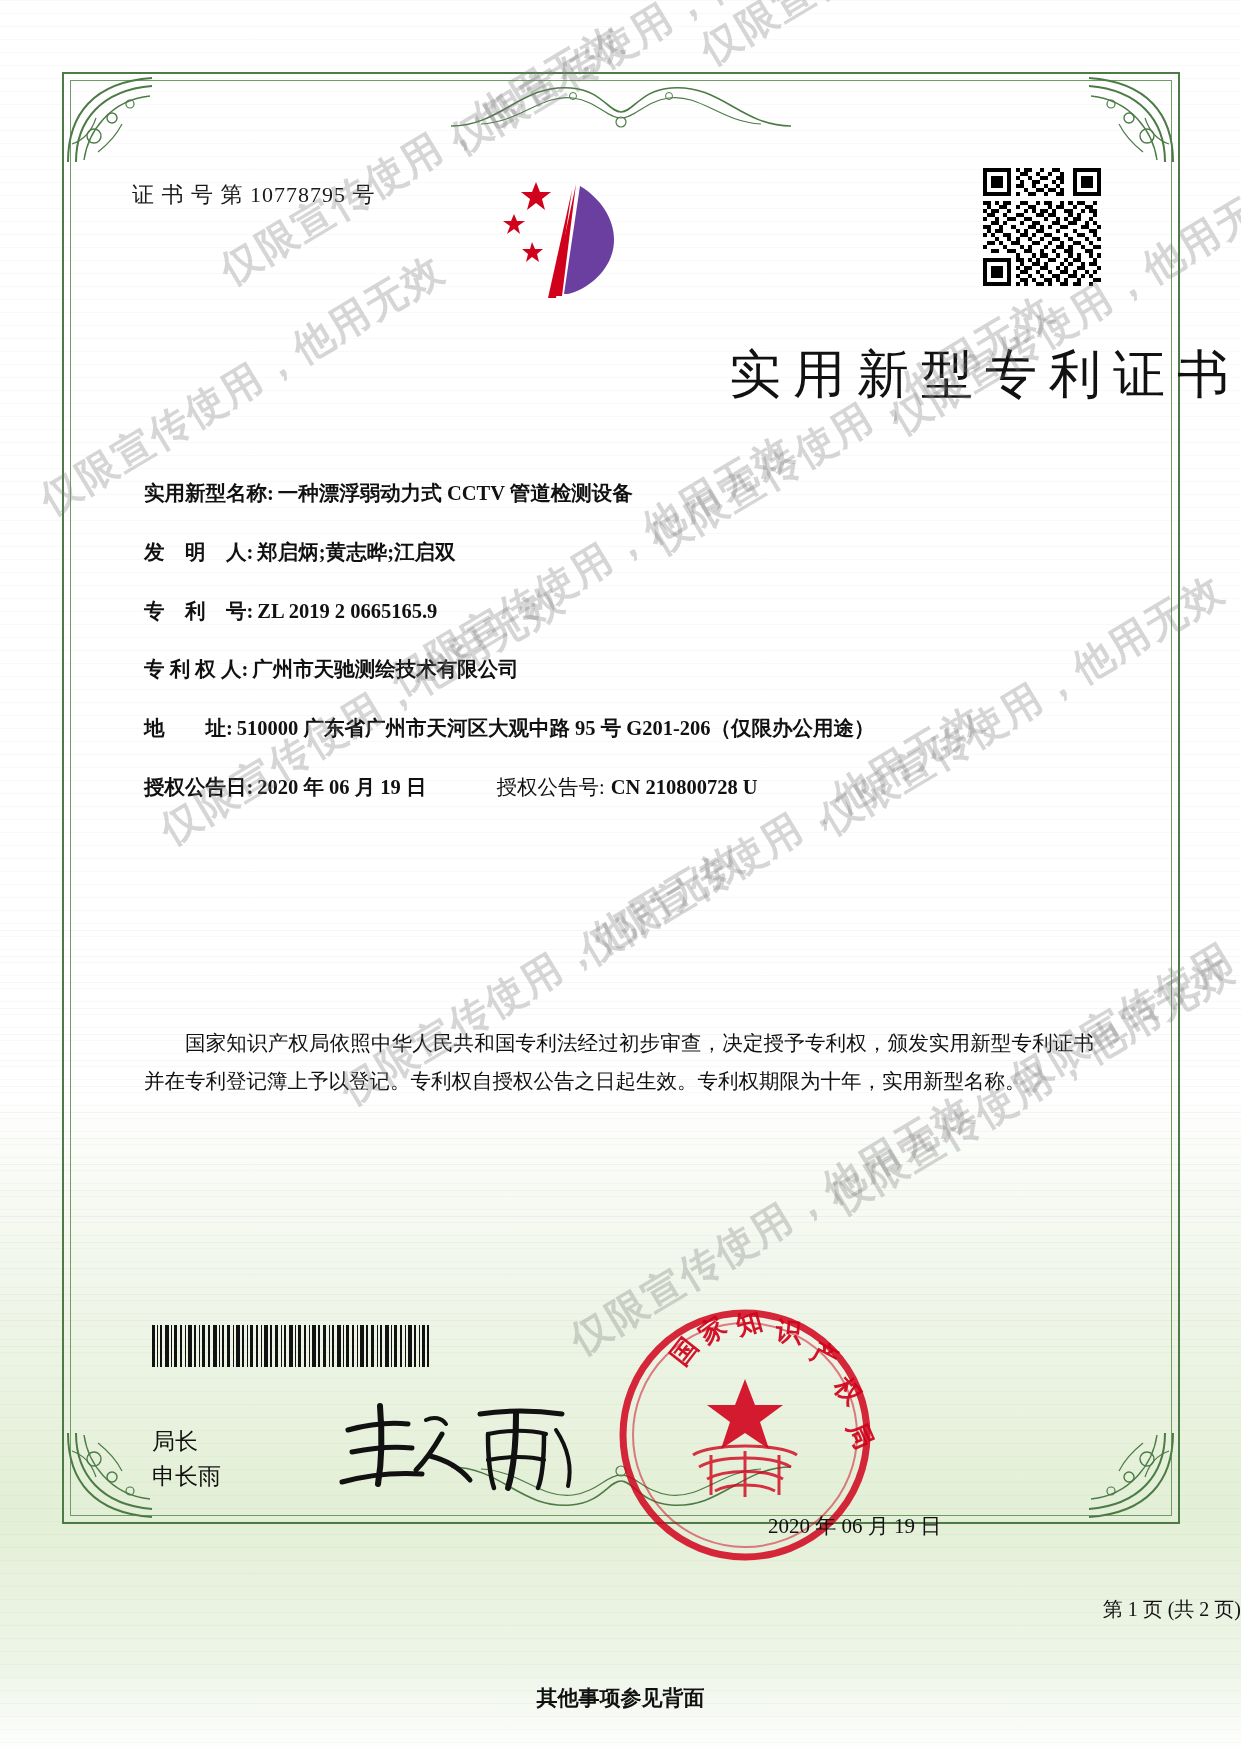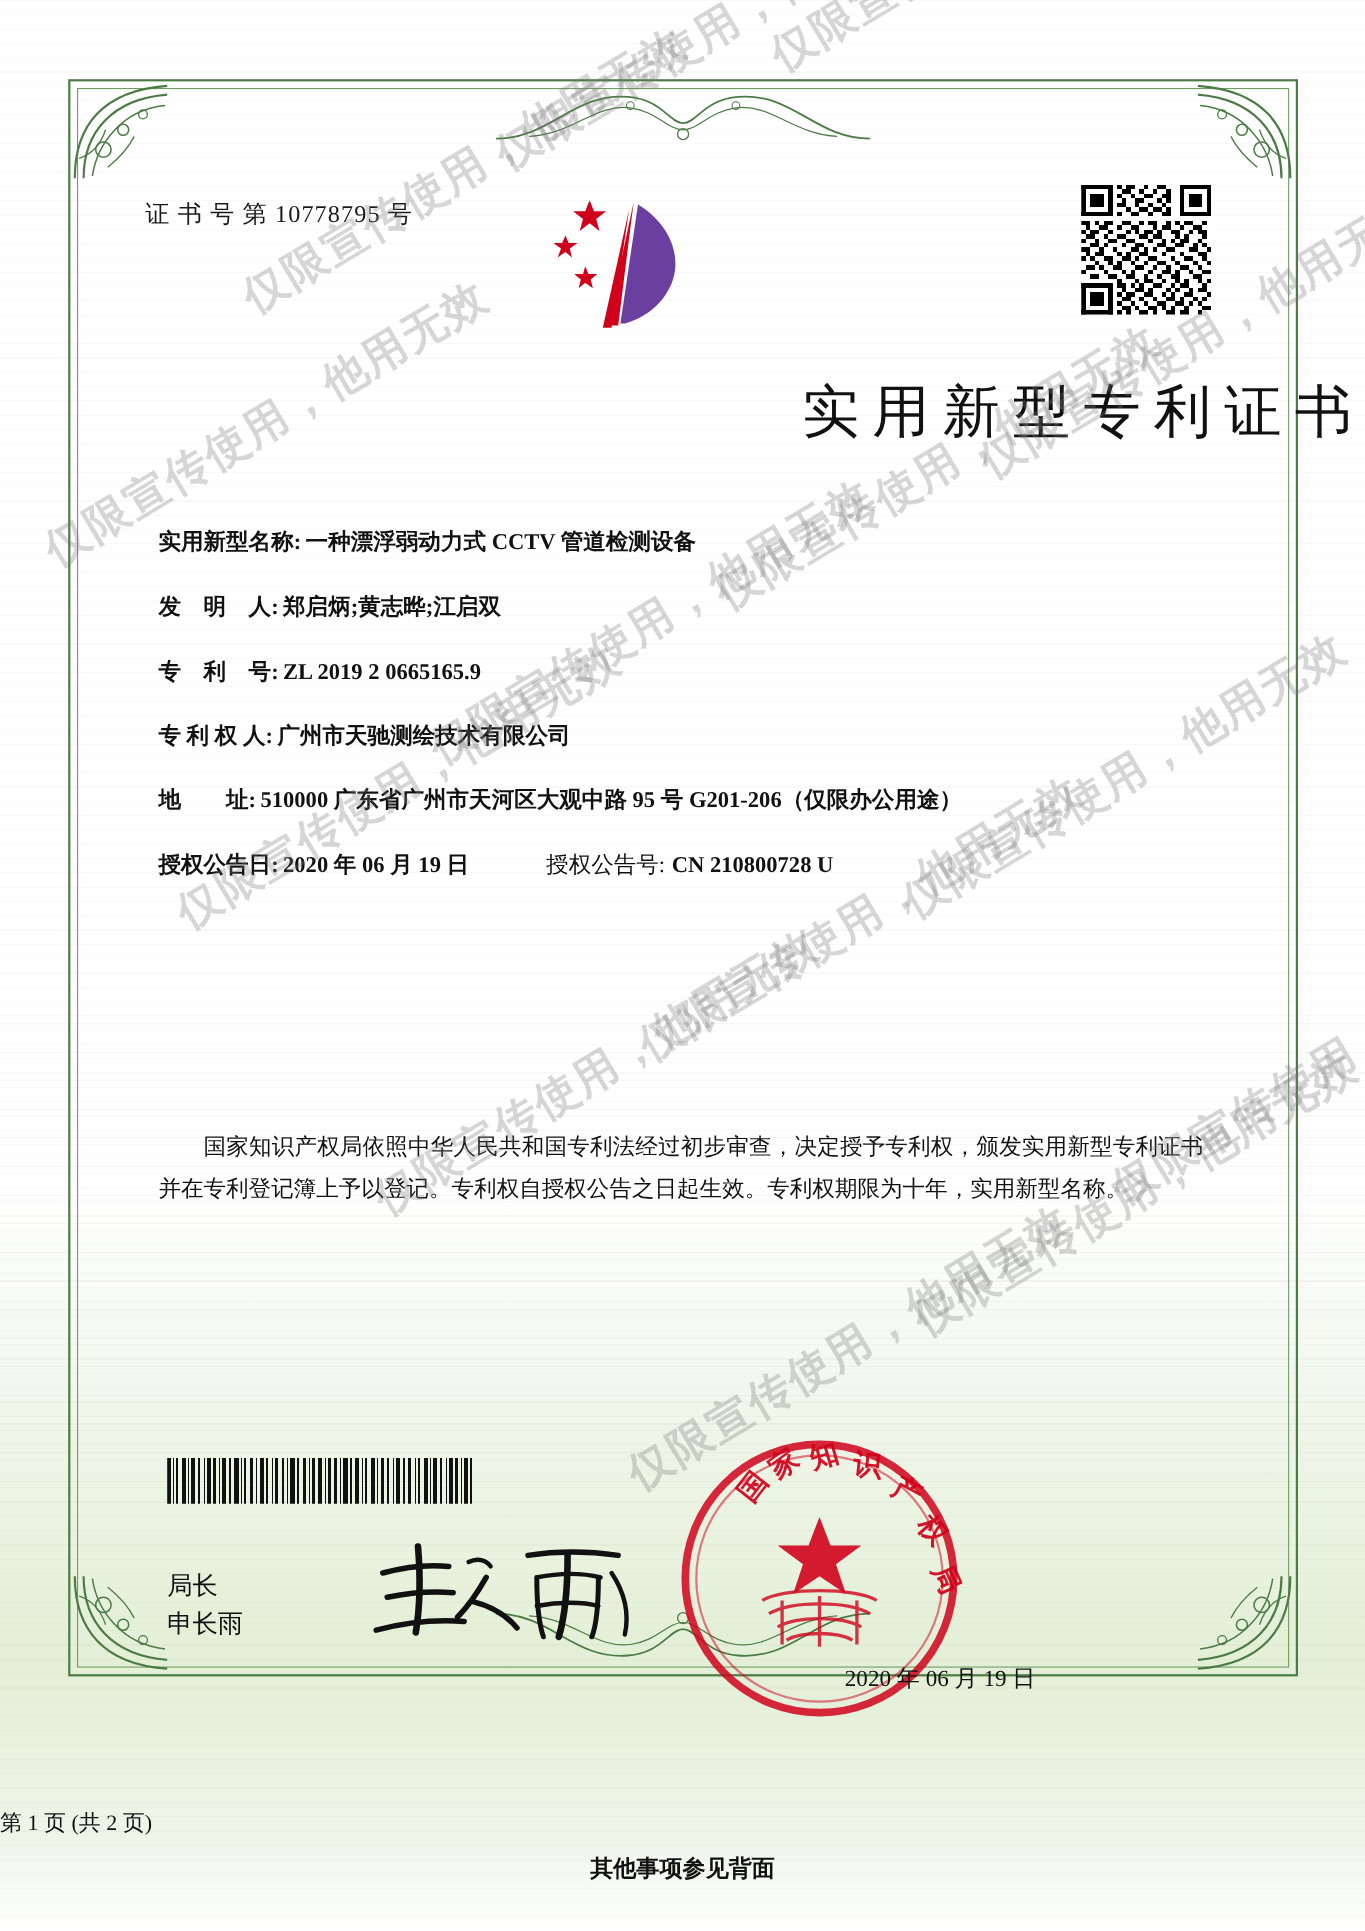--- a/index.html
+++ b/index.html
@@ -213,24 +213,23 @@
     left: 768px; top: 1512px;
     font-size: 21px;
     color: #111;
     white-space: nowrap;
   }
 
   
   #page-indicator {
     position: absolute;
     left: 0; right: 0; top: 1596px;
-    text-align: left;
+    text-align: right;
     font-size: 20px;
     color: #111;
-    margin-top: 48px;
   }
   #back-note {
     position: absolute;
     left: 0; right: 0; top: 1684px;
     text-align: center;
     font-size: 21px;
     font-weight: bold;
     color: #111;
   }
 

